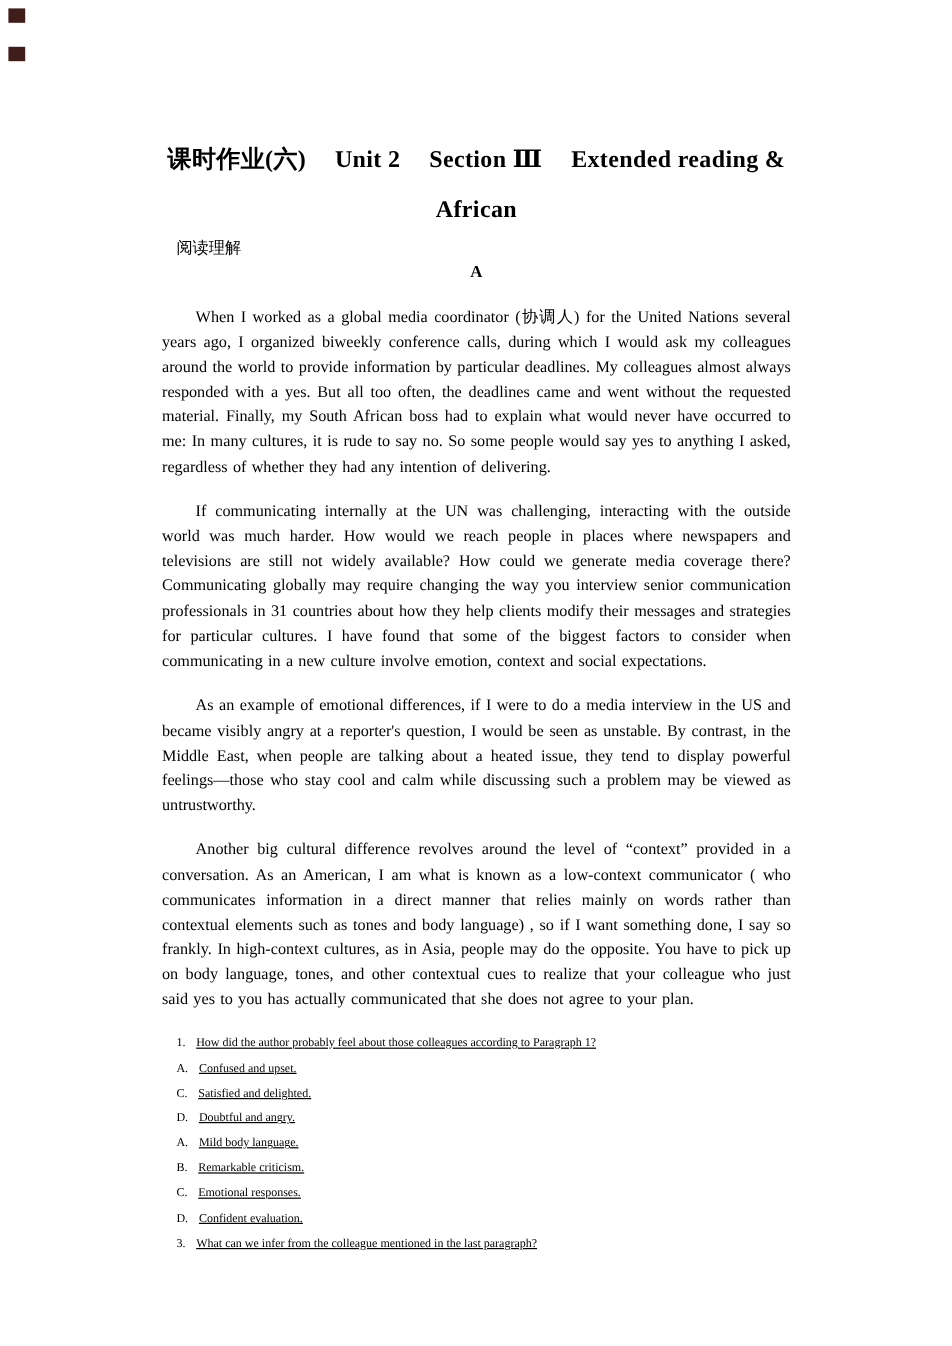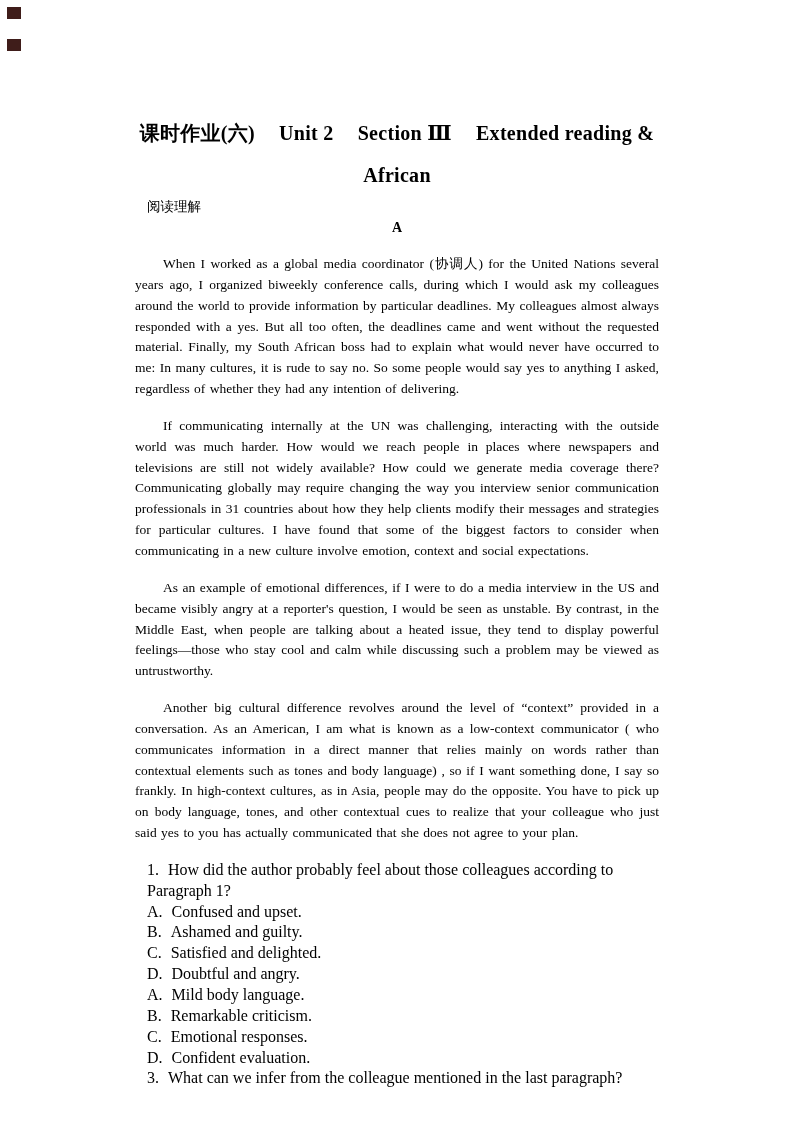--- a/index.html
+++ b/index.html
@@ -58,23 +58,24 @@
   .para {
     margin: 16px;
     font-size: 13.5px;
     line-height: 20.85px;
     text-align: justify;
     text-indent: 28px;
     word-spacing: 1px;
   }
   .qblock { margin: 0; }
   .qline {
-    font-size: 16px;
+    font-size: 10px;
     line-height: 20.85px;
     padding-left: 28px;
+    text-decoration: underline;
   }
   .qnum {
     display: inline-block;
     margin-right: 9px;
   }
 </style>
 </head>
 <body>
 
 <div class="page">
@@ -103,23 +104,20 @@
     <p class="para">Another big cultural difference revolves around the level of “context”  provided in a conversation. As an American, I am what is known as a low-context communicator ( who communicates information in a direct manner that relies mainly on words rather than contextual elements such as tones and body language) , so if I want something done,  I say so frankly. In high-context cultures, as in Asia, people may do the opposite. You have to pick up on body language, tones, and other contextual cues to realize that your colleague who just said yes to you has actually communicated that she does not agree to your plan.</p>
 
     <div class="qblock">
       <div class="qline">
         <span class="qnum">1.</span><span>How did the author probably feel about those colleagues according to Paragraph 1?</span>
       </div>
       <div class="qline">
         <span class="qnum">A.</span><span>Confused and upset.</span>
       </div>
       <div class="qline">
-        <span class="qnum">B.</span><span>Ashamed and guilty.</span>
-      </div>
-      <div class="qline">
         <span class="qnum">C.</span><span>Satisfied and delighted.</span>
       </div>
       <div class="qline">
         <span class="qnum">D.</span><span>Doubtful and angry.</span>
       </div>
     </div>
 
     <div class="qblock">
       <div class="qline">
         <span class="qnum">A.</span><span>Mild body language.</span>

